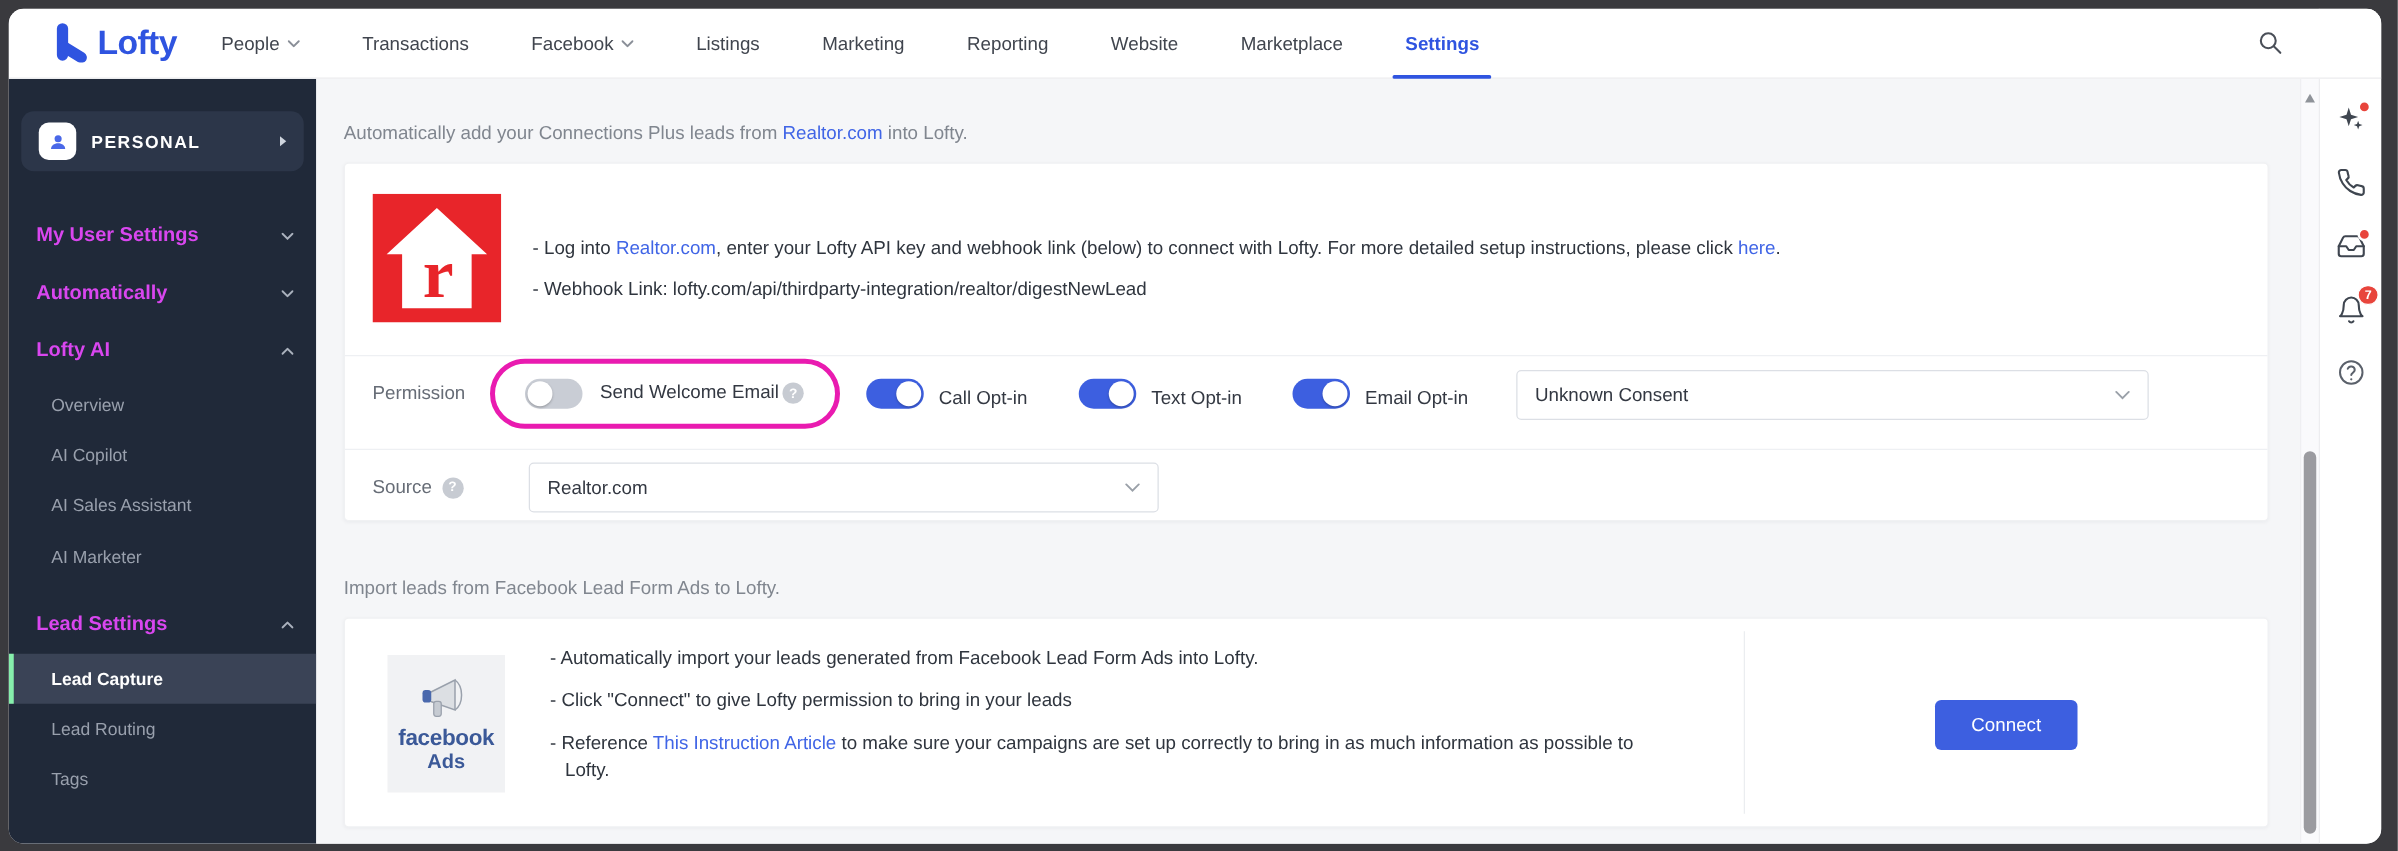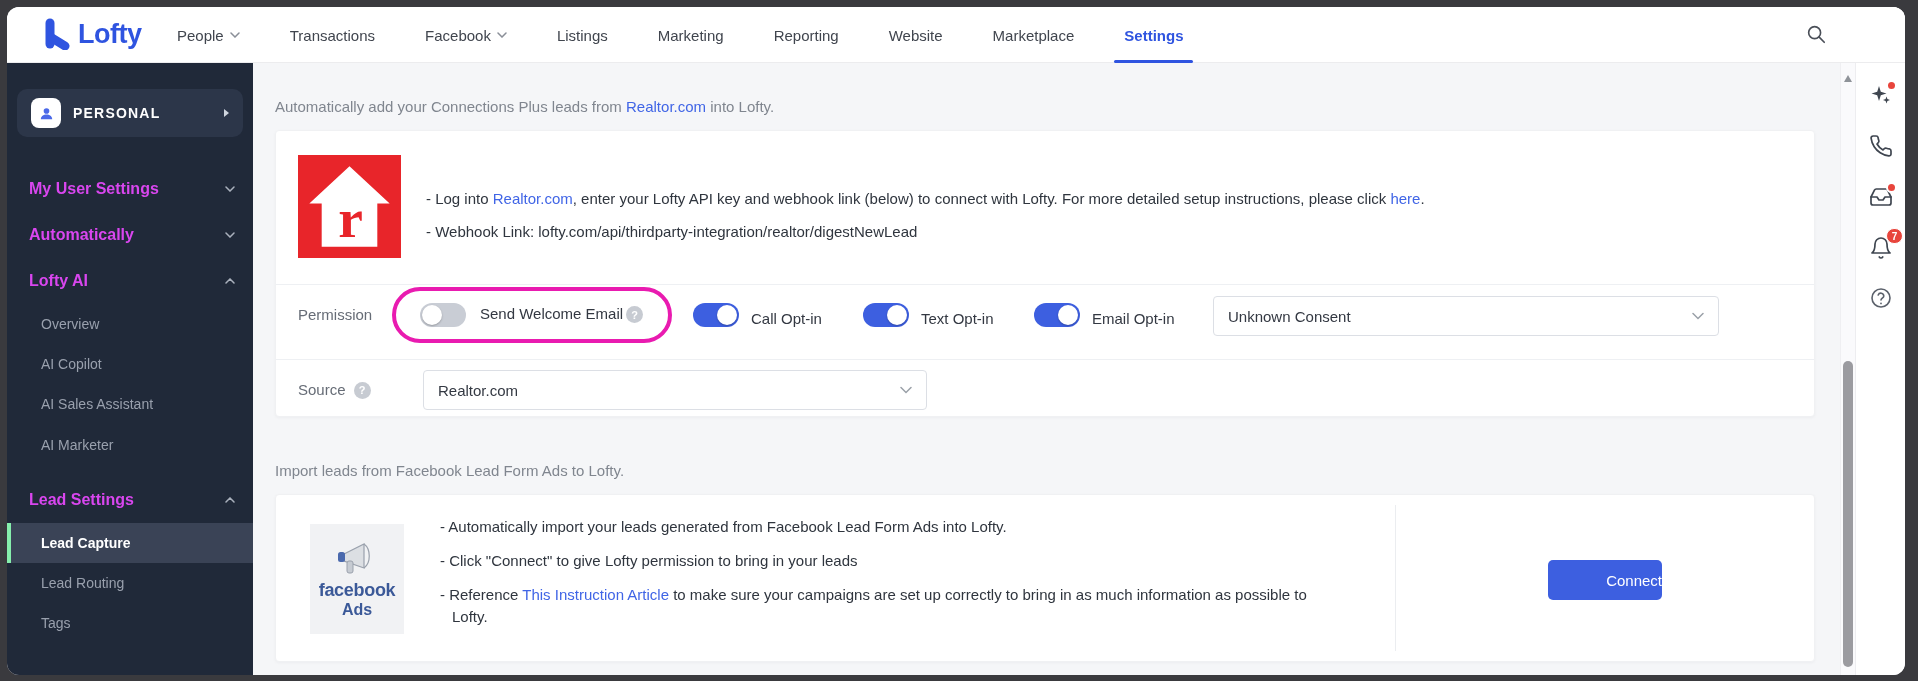--- a/index.html
+++ b/index.html
@@ -63,21 +63,21 @@
   .sel-source{left:147px;top:239px;width:504px}
   .sel-chev{margin-left:auto}
 
   .fb-logo{position:absolute;left:34px;top:29px;width:94px;height:110px;background:#f1f2f4;display:flex;flex-direction:column;align-items:center;justify-content:center;gap:1px}
   .fb-name{color:#3b5998;font-weight:bold;font-size:18px;line-height:19px;letter-spacing:-.3px}
   .fb-ads{color:#3b5998;font-weight:bold;font-size:16px;line-height:18px}
   .fb-b{position:absolute;left:164px;font-size:15px;color:#2f353e;line-height:22px;padding-left:12px;text-indent:-12px}
   .fb1{top:21px}.fb2{top:55px}
   .fb3{top:89px;font-weight:normal;max-width:880px}
   .v-divider{position:absolute;left:1119px;top:10px;bottom:10px;width:1px;background:#ebedf0}
-  .connect-btn{position:absolute;left:1272px;top:65px;width:114px;height:40px;background:#3d5fe0;border-radius:5px;color:#fff;font-size:15px;display:flex;align-items:center;justify-content:flex-end;cursor:pointer}
+  .connect-btn{position:absolute;left:1272px;top:65px;width:114px;height:40px;background:#3d5fe0;border-radius:5px;color:#fff;font-size:15px;display:flex;align-items:center;justify-content:center;cursor:pointer}
 
   
   .scrollbar{position:absolute;left:1833px;top:56px;width:15px;height:612px;background:#fafafc;border-left:1px solid #efeff2}
   .scroll-up{position:absolute;left:3px;top:12px;width:0;height:0;border-left:4.5px solid transparent;border-right:4.5px solid transparent;border-bottom:7px solid #8f9399;cursor:pointer}
   .thumb{position:absolute;left:2px;top:298px;width:10px;height:306px;background:#9b9ba0;border-radius:5px;cursor:pointer}
   .rail{position:absolute;left:1848px;top:0;width:50px;height:668px;background:#fff;border-left:1px solid #ededf0}
   .rail-block{position:absolute;left:3px;top:3px;width:44px;height:48px;border-radius:8px;background:linear-gradient(#dfdfe1,#c7c7cb)}
   .rail-icon{position:absolute;left:13px;width:24px;height:24px;cursor:pointer}
   .ri1{top:76px}.ri2{top:127px}.ri3{top:178px}.ri4{top:229px}.ri5{top:279px}
   .badge-dot{position:absolute;top:-3px;right:-4px;width:11px;height:11px;border-radius:50%;background:#e8453c;border:2px solid #fff}

